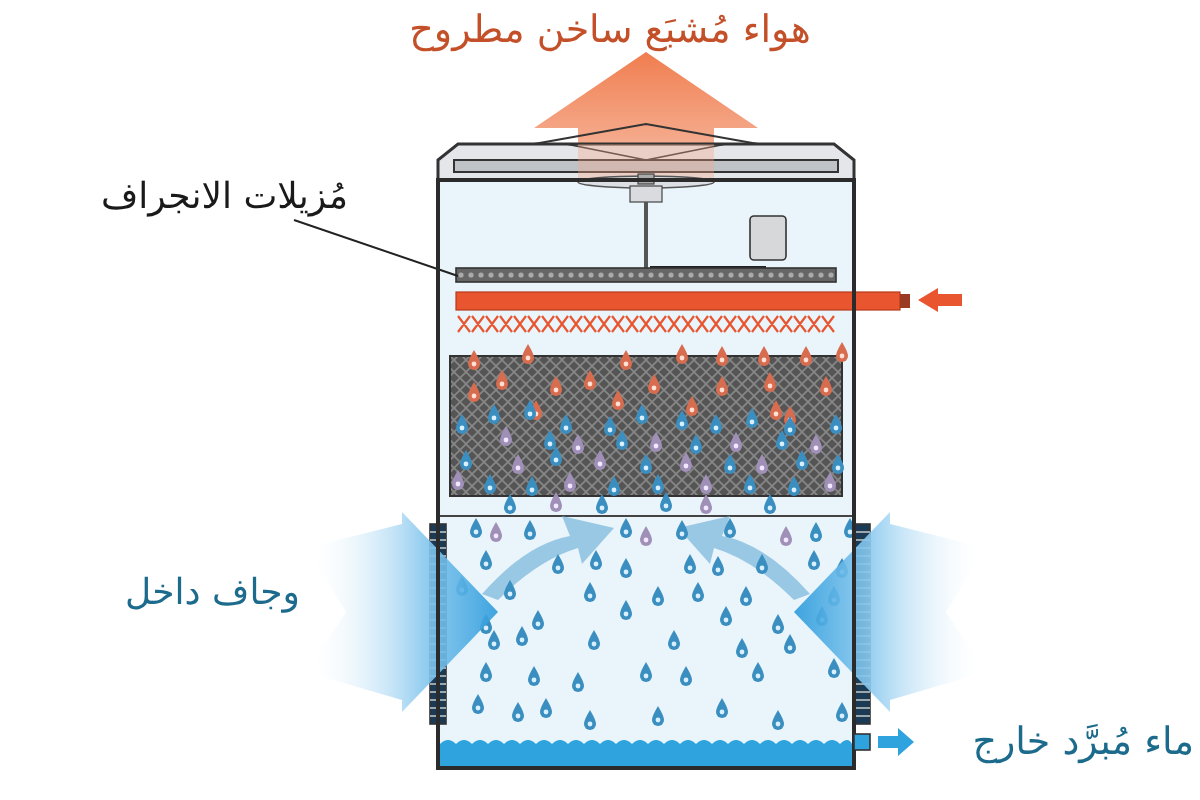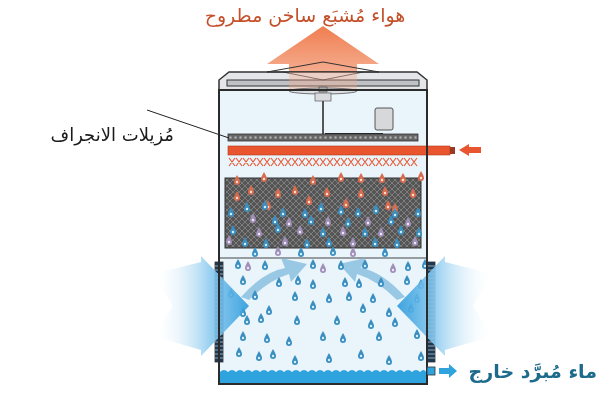--- a/index.html
+++ b/index.html
@@ -1,23 +1,23 @@
 <!DOCTYPE html>
 <html><head>
 <meta charset="utf-8">
 <style>
   html, body { margin:0; padding:0; background:#ffffff; }
   body { width:600px; height:400px; overflow:hidden; position:relative; font-family:"DejaVu Sans", sans-serif; }
   #stage { position:absolute; left:0; top:0; width:600px; height:400px;padding-left:23px; }
   .label { position:absolute; direction:rtl; white-space:nowrap; font-family:"DejaVu Sans", sans-serif; }
   .lbl-top { left:200px; top:4px; width:210px; text-align:center; font-size:19px; color:#c4502a; }
-  .lbl-drift { left:24px; top:88px; width:150px; text-align:right; font-size:18px; color:#1a1a1a;margin-top:36px; }
+  .lbl-drift { left:24px; top:88px; width:150px; text-align:right; font-size:18px; color:#1a1a1a; }
   .lbl-hot { left:456px; top:140px; width:140px; text-align:right; font-size:19px; color:#c4402a; }
   .lbl-cold { left:30px; top:284px; width:120px; text-align:right; font-size:18px; line-height:26px; color:#1d6b8c; }
-  .lbl-out { left:452px; top:360px; width:145px; text-align:right; font-size:19px; color:#1d6b8c;font-weight:bold; }
+  .lbl-out { left:452px; top:360px; width:145px; text-align:right; font-size:19px; color:#1d6b8c; }
 </style>
 </head>
 <body>
 
 <div id="stage">
   <svg width="600" height="400" viewBox="0 0 600 400">
     <defs>
       <pattern id="mesh" width="6" height="6" patternUnits="userSpaceOnUse">
         <rect width="6" height="6" fill="#555"></rect>
         <path d="M0 0 L6 6 M6 0 L0 6" stroke="#888" stroke-width="0.8"></path>
@@ -232,15 +232,16 @@
     <path d="M197 372 Q201 368 205 372 Q209 368 213 372 Q217 368 221 372 Q225 368 229 372 Q233 368 237 372 Q241 368 245 372 Q249 368 253 372 Q257 368 261 372 Q265 368 269 372 Q273 368 277 372 Q281 368 285 372 Q289 368 293 372 Q297 368 301 372 Q305 368 309 372 Q313 368 317 372 Q321 368 325 372 Q329 368 333 372 Q337 368 341 372 Q345 368 349 372 Q353 368 357 372 Q361 368 365 372 Q369 368 373 372 Q377 368 381 372 Q385 368 389 372 Q393 368 397 372 Q401 368 403 372 L403 383 L197 383 Z" fill="#2ea3dd"></path>
     <rect x="196" y="90" width="208" height="294" fill="none" stroke="#2b2b2b" stroke-width="2"></rect>
 
     <rect x="404" y="367" width="8" height="8" fill="#2ea3dd" stroke="#333" stroke-width="0.8"></rect>
     <polygon points="416,368 426,368 426,364 434,371 426,378 426,374 416,374" fill="#2ea3dd"></polygon>
   </svg>
 
   <div class="label lbl-top">هواء مُشبَع ساخن مطروح</div>
   <div class="label lbl-drift">مُزيلات الانجراف</div>
   <div class="label lbl-cold">
+    <div>وجاف داخل</div>
   </div>
   <div class="label lbl-out">ماء مُبرَّد خارج</div>
 </div>
 
 </body></html>

